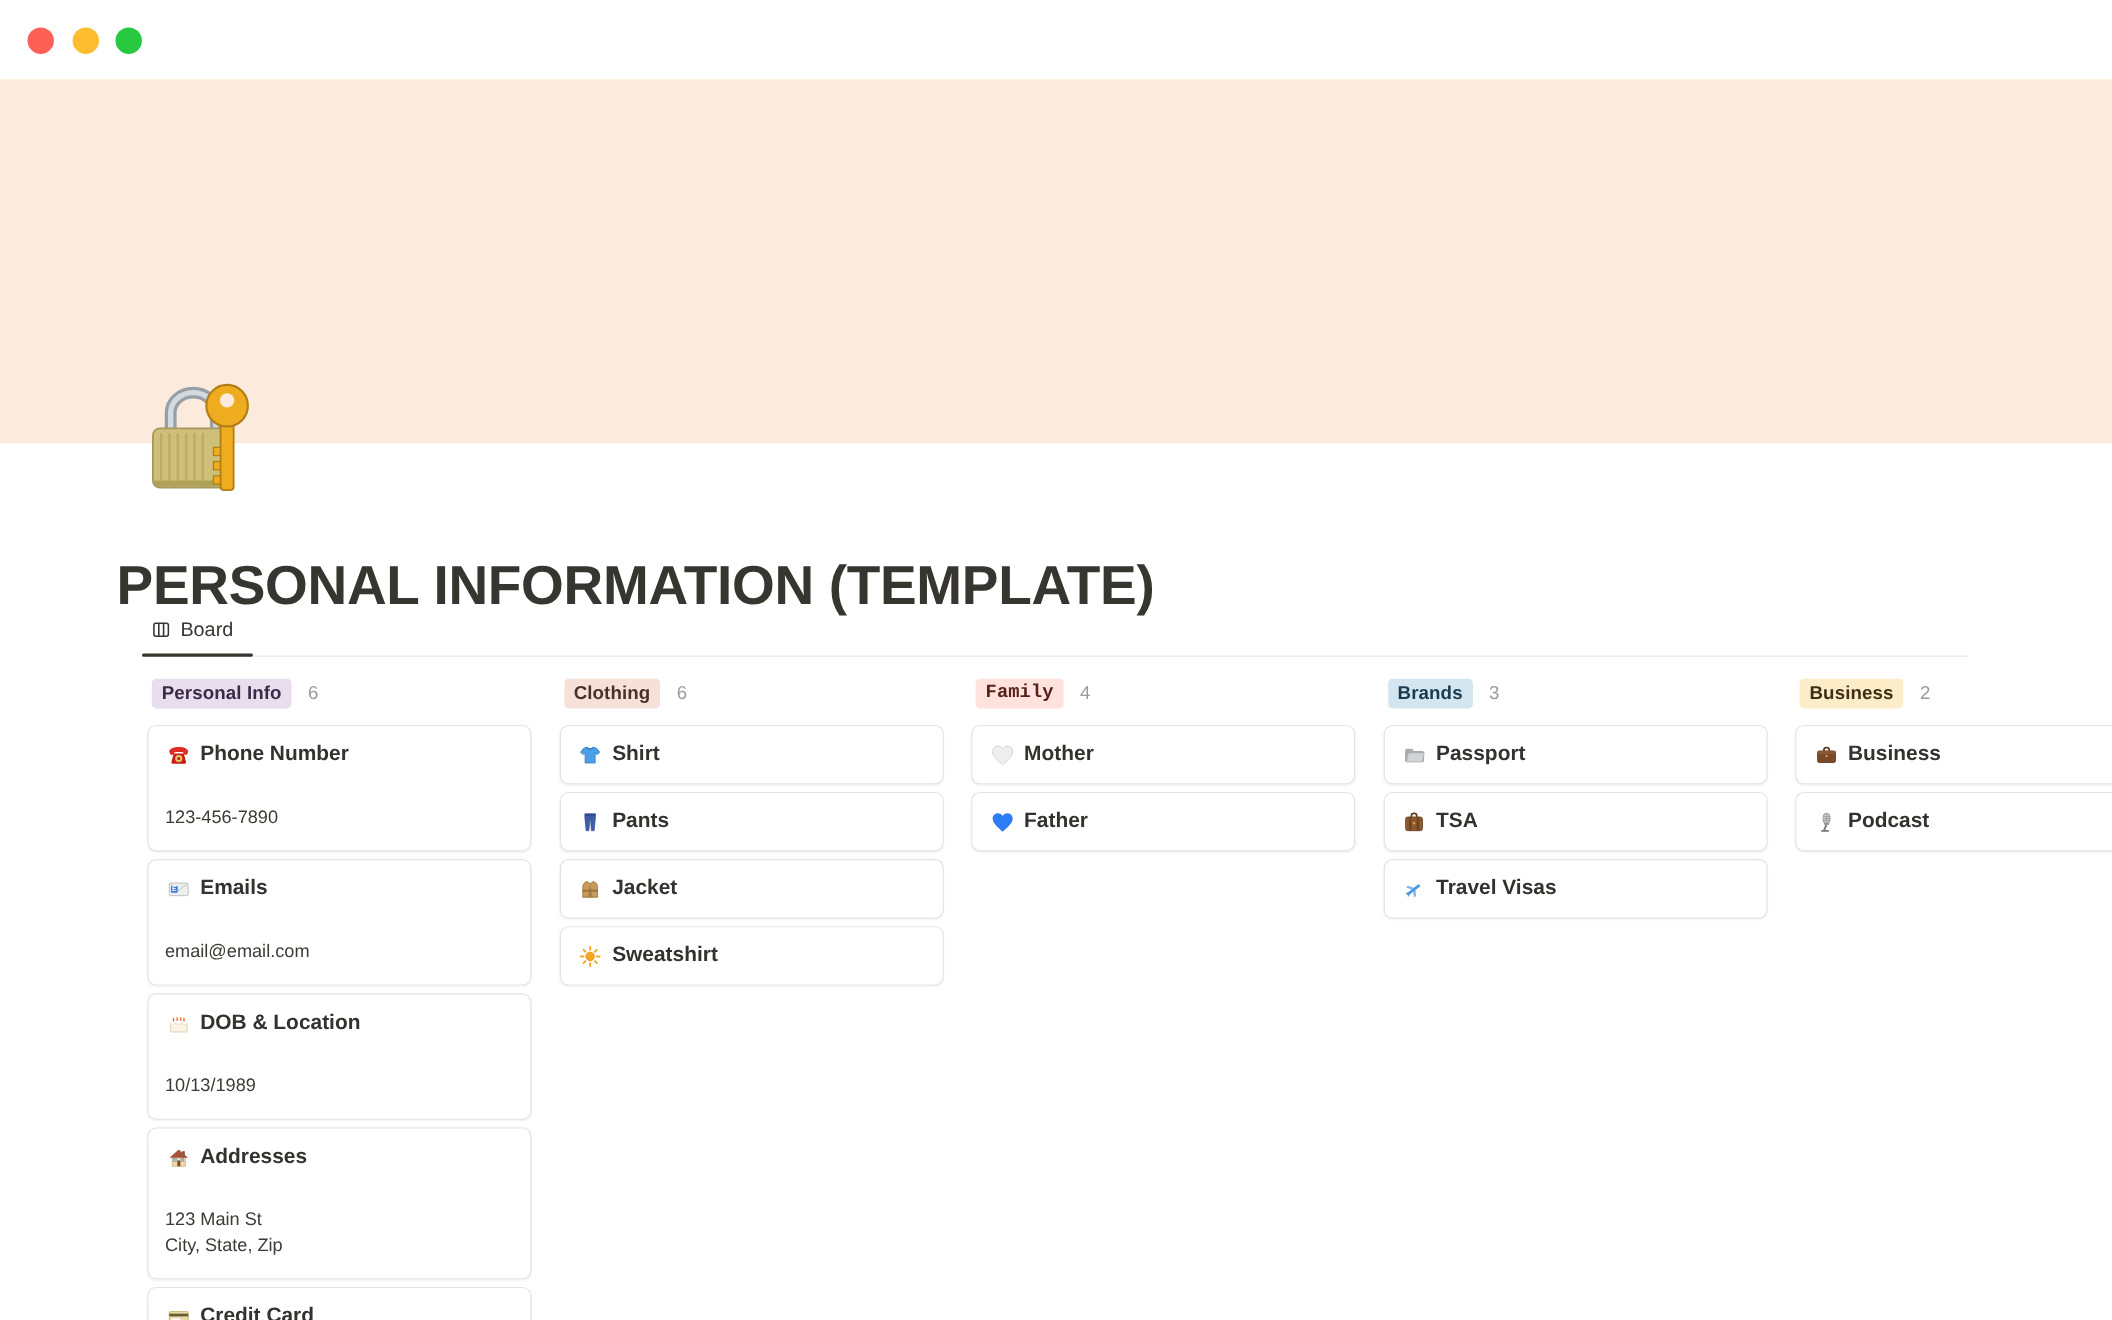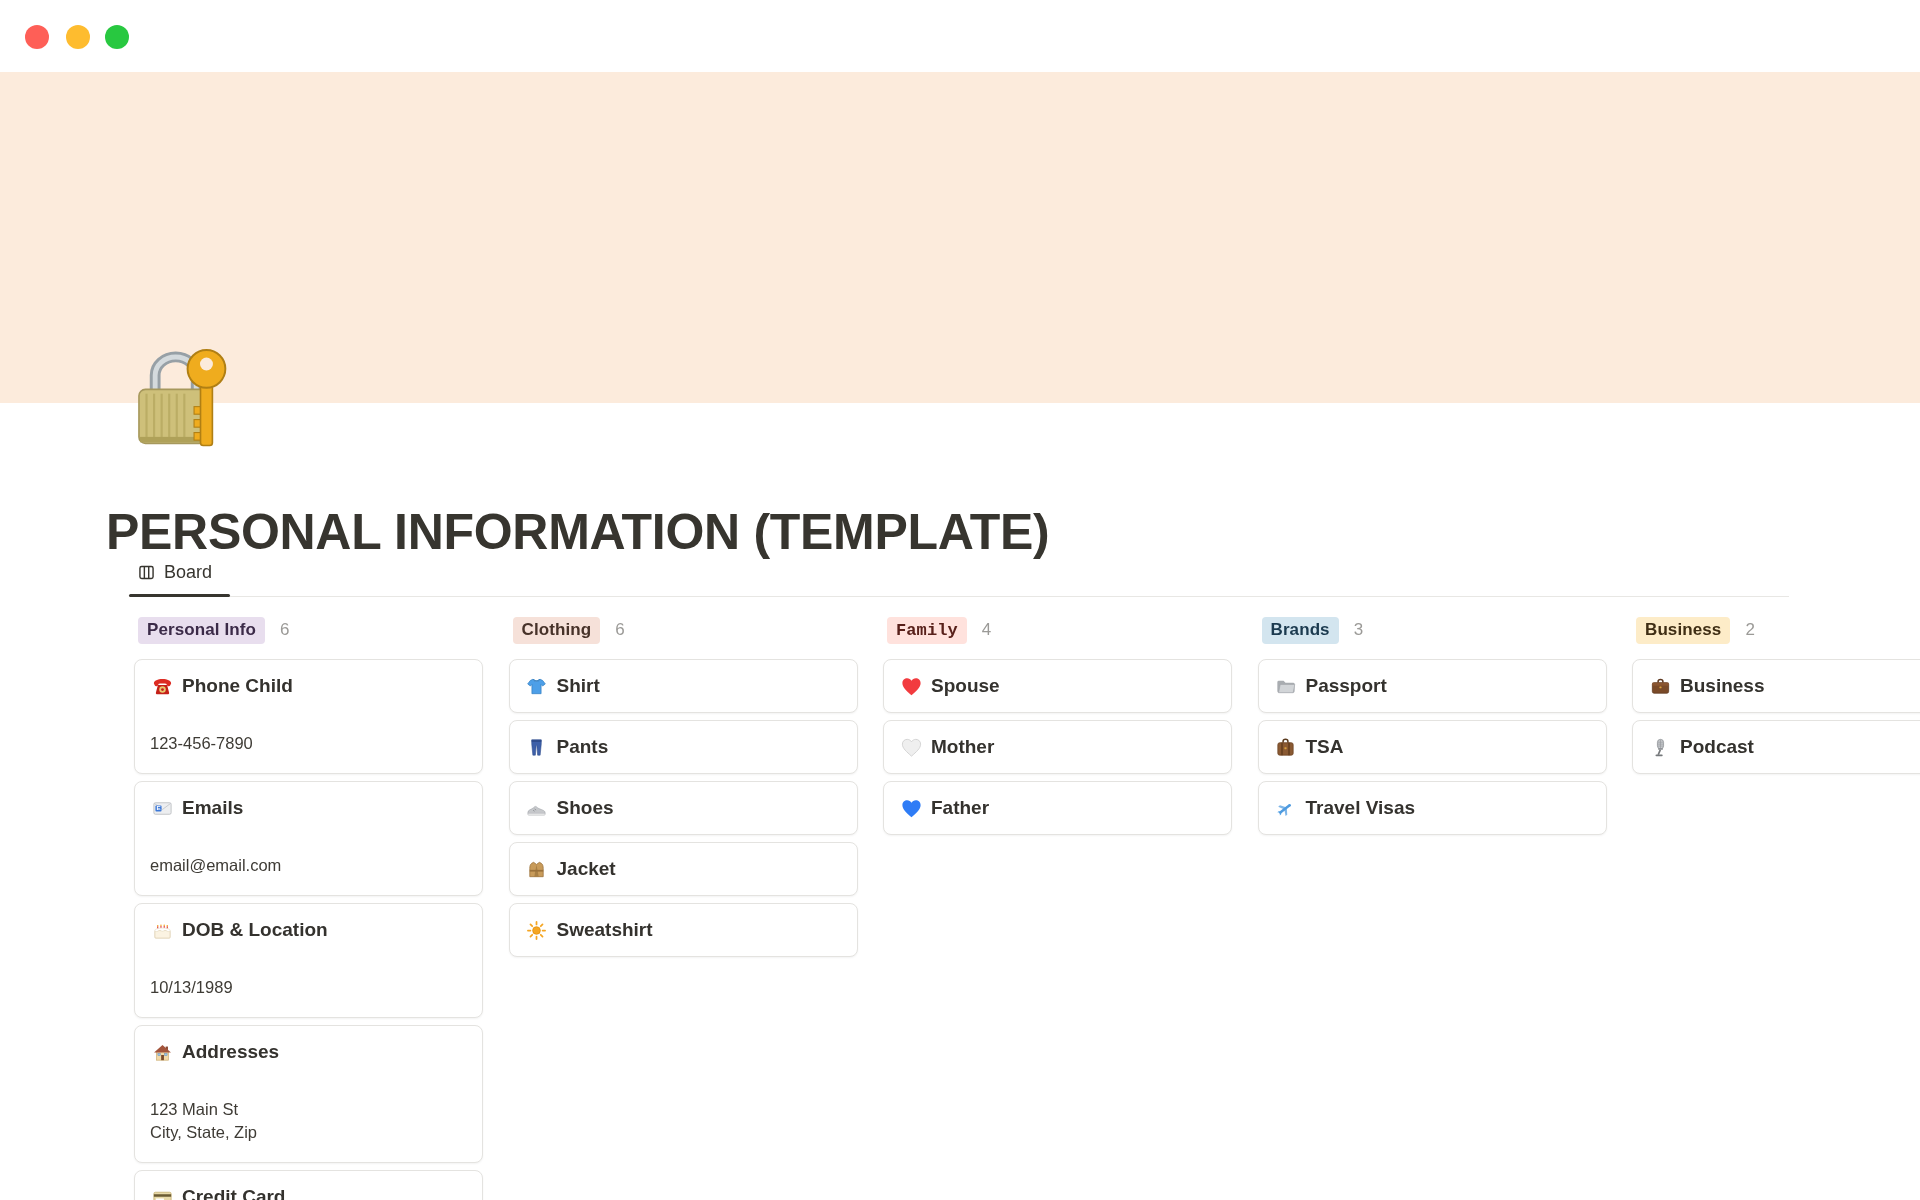--- a/index.html
+++ b/index.html
@@ -99,21 +99,21 @@
   <div class="card has-body">
     <div class="card-title-row">
       <span class="card-icon">
                 <svg width="23" height="23" viewBox="0 0 24 24">
                   <path d="M3 8.8C3 6 7 4.3 12 4.3s9 1.7 9 4.5l-.9 2c-.4 1-1.5 1.2-2.5.7-.9-.4-1.5-1-1.3-2.2-1.4-.5-7.2-.5-8.6 0 .2 1.2-.4 1.8-1.3 2.2-1 .5-2.1.3-2.5-.7Z" fill="#DD2C23"></path>
                   <path d="M7.2 10.5 5.2 18a1.7 1.7 0 0 0 1.6 2.2h10.4a1.7 1.7 0 0 0 1.6-2.2l-2-7.5Z" fill="#C42018"></path>
                   <circle cx="12" cy="15.2" r="3.4" fill="#E8C76E"></circle>
                   <circle cx="12" cy="15.2" r="1.5" fill="#C42018"></circle>
                 </svg>
               </span>
-      <span class="card-title">Phone Child</span>
+      <span class="card-title">Phone Number</span>
     </div>
     <div class="card-body">
               <div class="body-line">123-456-7890</div>
             </div>
   </div>
 
   <div class="card has-body">
     <div class="card-title-row">
       <span class="card-icon">
                 <svg width="23" height="23" viewBox="0 0 24 24">
@@ -225,33 +225,20 @@
                 <svg width="23" height="23" viewBox="0 0 24 24">
                   <path d="M7 4h10v4l-1.2 12h-2.6L12.35 10h-.7L10.8 20H8.2L7 8Z" fill="#3D5FA8" stroke="#2F4C8C" stroke-width="0.6"></path>
                   <rect x="7" y="4" width="10" height="2.2" fill="#2F4C8C"></rect>
                 </svg>
               </span>
       <span class="card-title">Pants</span>
     </div>
 
   </div>
 
-  <div class="card">
-    <div class="card-title-row">
-      <span class="card-icon">
-                <svg width="23" height="23" viewBox="0 0 24 24">
-                  <path d="M3 16.5c0-3.4 3-3 5.5-5 1-.8 1.5-1.7 2.5-1.7s1.2.8 2.5 1.7c2.5 1.7 7.5 2 7.5 5v1H3Z" fill="#C6C8CB" stroke="#9FA3A7" stroke-width="0.6"></path>
-                  <rect x="3" y="17" width="18" height="2" rx="1" fill="#EFEFEF" stroke="#B5B8BB" stroke-width="0.6"></rect>
-                  <path d="M10 12.5l1.6 1.1M8.4 13.8l1.6 1.1" stroke="#8F9296" stroke-width="0.9" fill="none"></path>
-                </svg>
-              </span>
-      <span class="card-title">Shoes</span>
-    </div>
-
-  </div>
 
   <div class="card">
     <div class="card-title-row">
       <span class="card-icon">
                 <svg width="23" height="23" viewBox="0 0 24 24">
                   <path d="M9 4.5 7 5.5C5.5 6.5 5 8.5 5 11v8.5h14V11c0-2.5-.5-4.5-2-5.5l-2-1-3 2.2Z" fill="#C89B5A" stroke="#9A713A" stroke-width="0.8"></path>
                   <path d="M12 6.7 9.7 19.5h4.6Z" fill="#A87F44"></path>
                   <rect x="5" y="12.4" width="14" height="1.8" fill="#9A713A"></rect>
                 </svg>
               </span>
@@ -286,31 +273,20 @@
   </div>
 
   <div class="column" style="left: 883px;">
     <div class="col-header">
       <span class="tag" style="background: rgb(255, 226, 221); font-family: Liberation Mono, monospace;">
             <span class="tag-label" style="color: rgb(88, 32, 26);">Family</span>
           </span>
       <span class="count">4</span>
     </div>
     <div class="cards">
-  <div class="card">
-    <div class="card-title-row">
-      <span class="card-icon">
-                <svg width="23" height="23" viewBox="0 0 24 24">
-                  <path d="M12 21C7 16.5 2.5 13 2.5 8.5 2.5 5.5 4.8 3.5 7.5 3.5c1.9 0 3.6 1.1 4.5 2.5.9-1.4 2.6-2.5 4.5-2.5 2.7 0 5 2 5 5C21.5 13 17 16.5 12 21Z" fill="#F23B3F"></path>
-                </svg>
-              </span>
-      <span class="card-title">Spouse</span>
-    </div>
-
-  </div>
 
   <div class="card">
     <div class="card-title-row">
       <span class="card-icon">
                 <svg width="23" height="23" viewBox="0 0 24 24">
                   <path d="M12 21C7 16.5 2.5 13 2.5 8.5 2.5 5.5 4.8 3.5 7.5 3.5c1.9 0 3.6 1.1 4.5 2.5.9-1.4 2.6-2.5 4.5-2.5 2.7 0 5 2 5 5C21.5 13 17 16.5 12 21Z" fill="#EFEFEF" stroke="#CFCFCF" stroke-width="0.9"></path>
                 </svg>
               </span>
       <span class="card-title">Mother</span>
     </div>

